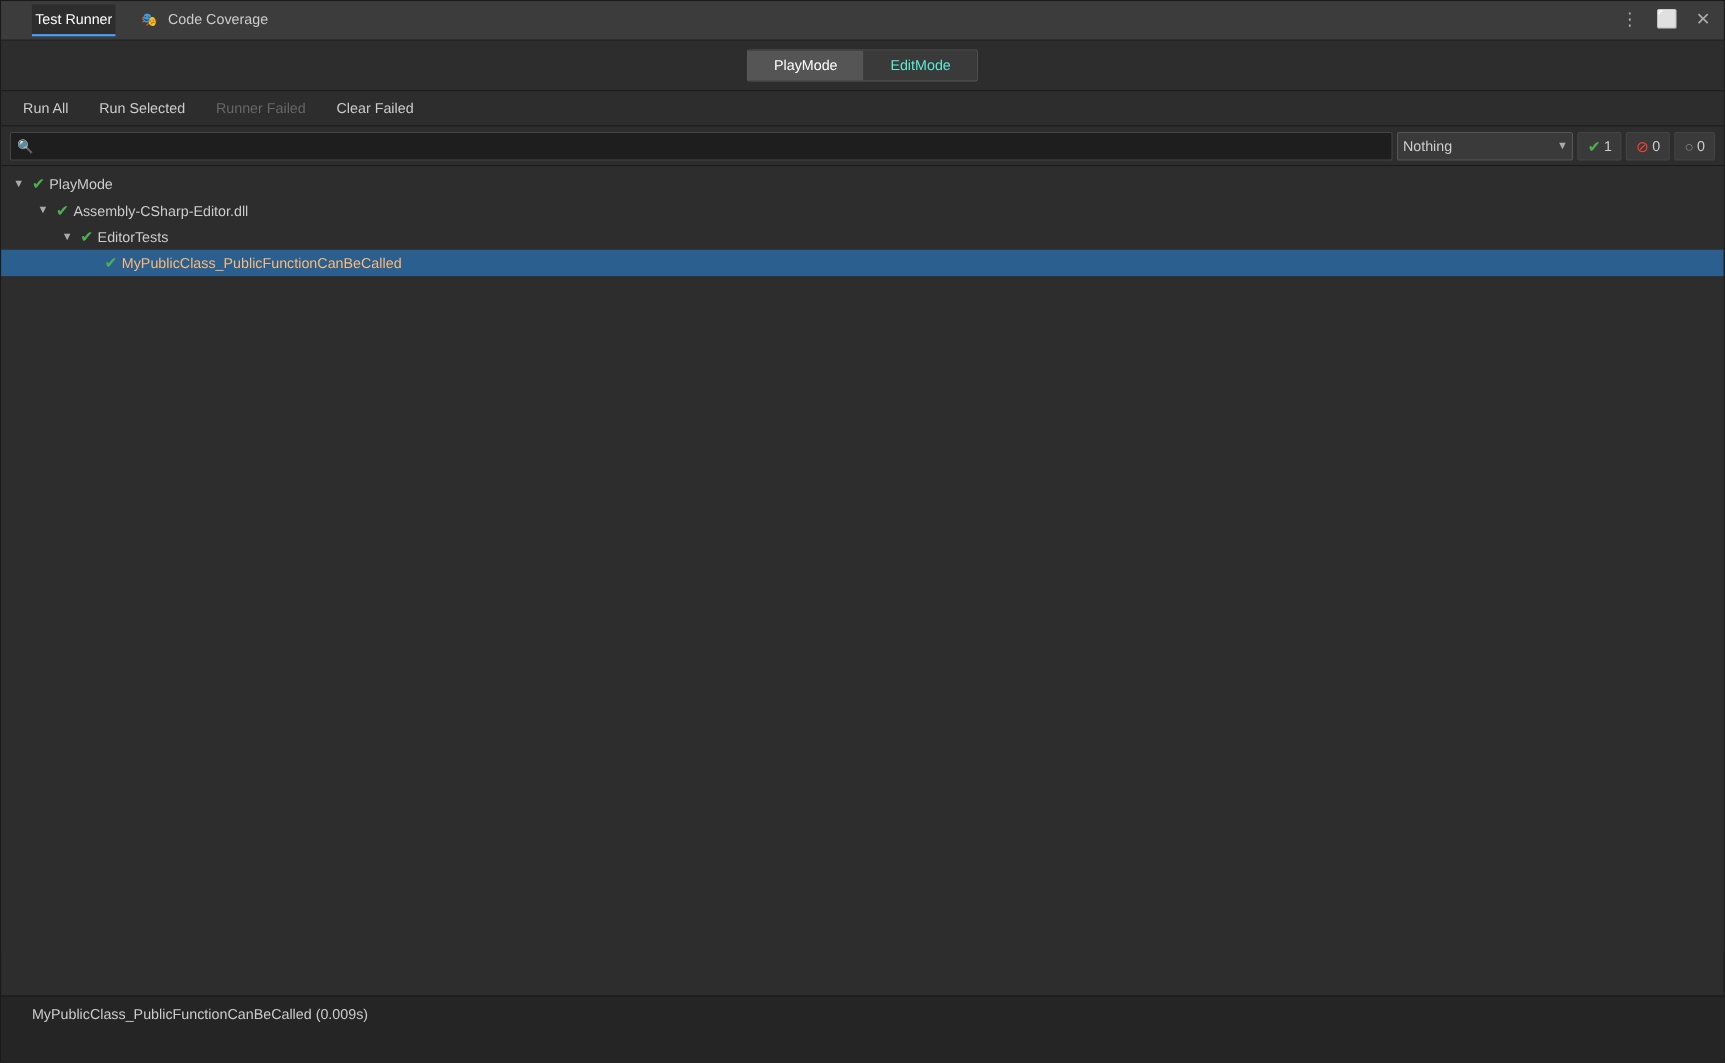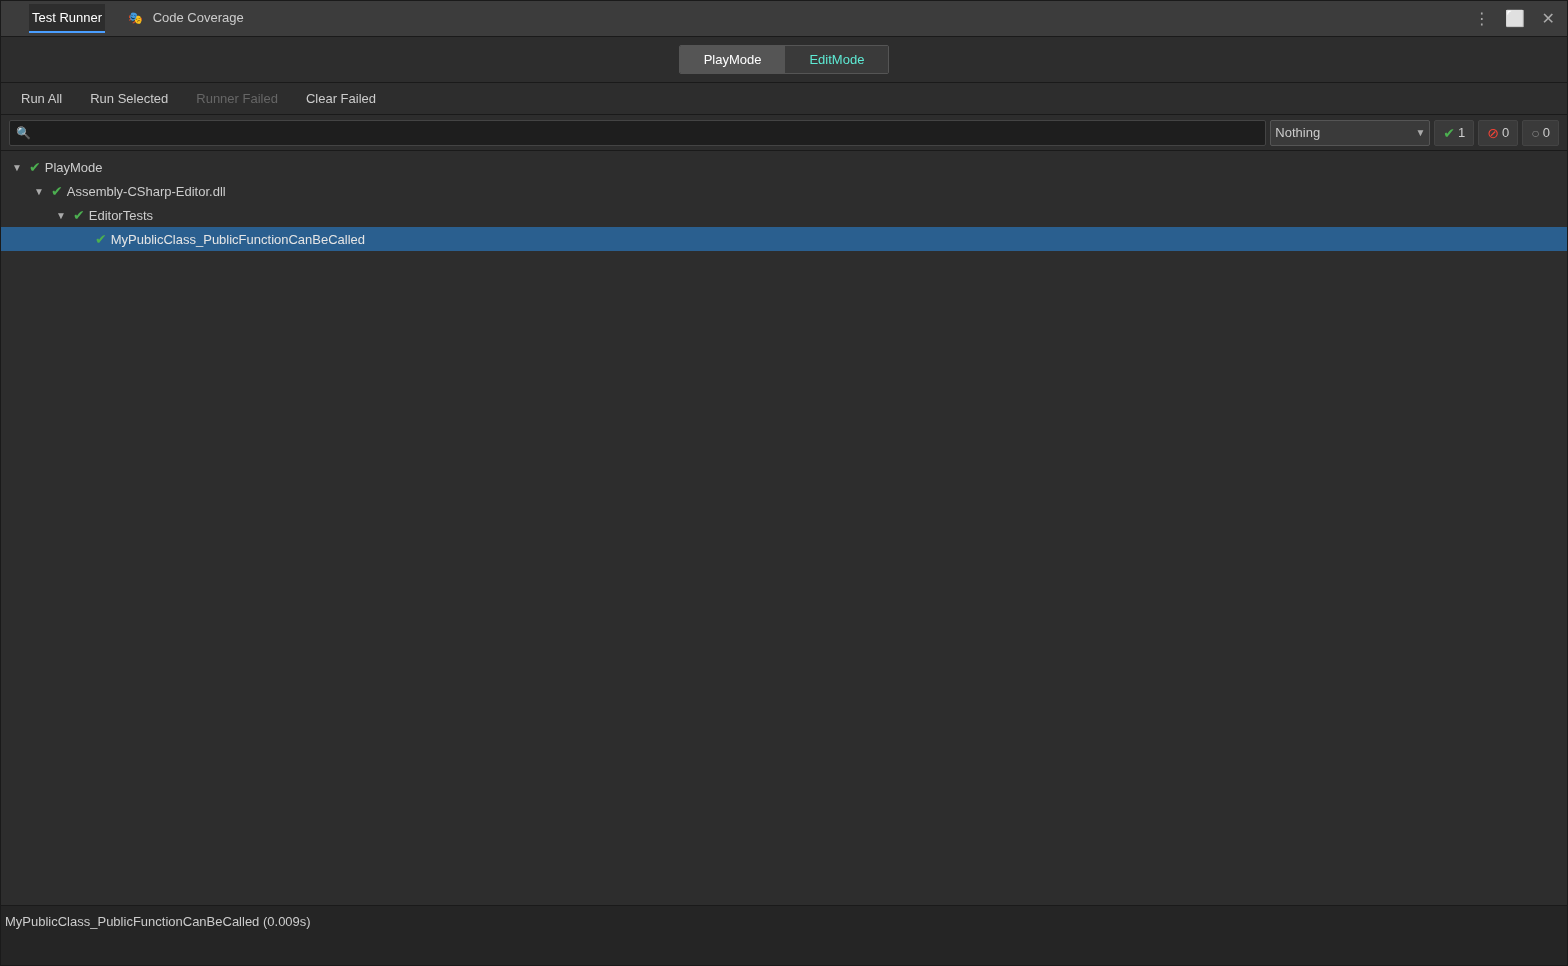--- a/index.html
+++ b/index.html
@@ -263,33 +263,33 @@
       font-size: 14px;
       flex-shrink: 0;
     }
 
     .tree-label {
       color: #cccccc;
       font-size: 13px;
     }
 
     .tree-item.selected .tree-label {
-      color: #e5e5e5;
+      color: #fdba74;
     }
 
     .indent-1 { padding-left: 8px; }
     .indent-2 { padding-left: 30px; }
     .indent-3 { padding-left: 52px; }
     .indent-4 { padding-left: 74px; }
 
     
     .status-bar {
       background: #252525;
       border-top: 1px solid #1a1a1a;
-      padding: 8px 4px;
+      padding: 8px 28px;
       flex-shrink: 0;
       min-height: 60px;
       margin-top: 40px;
     }
 
     .status-text {
       color: #cccccc;
       font-size: 13px;
     }
 

